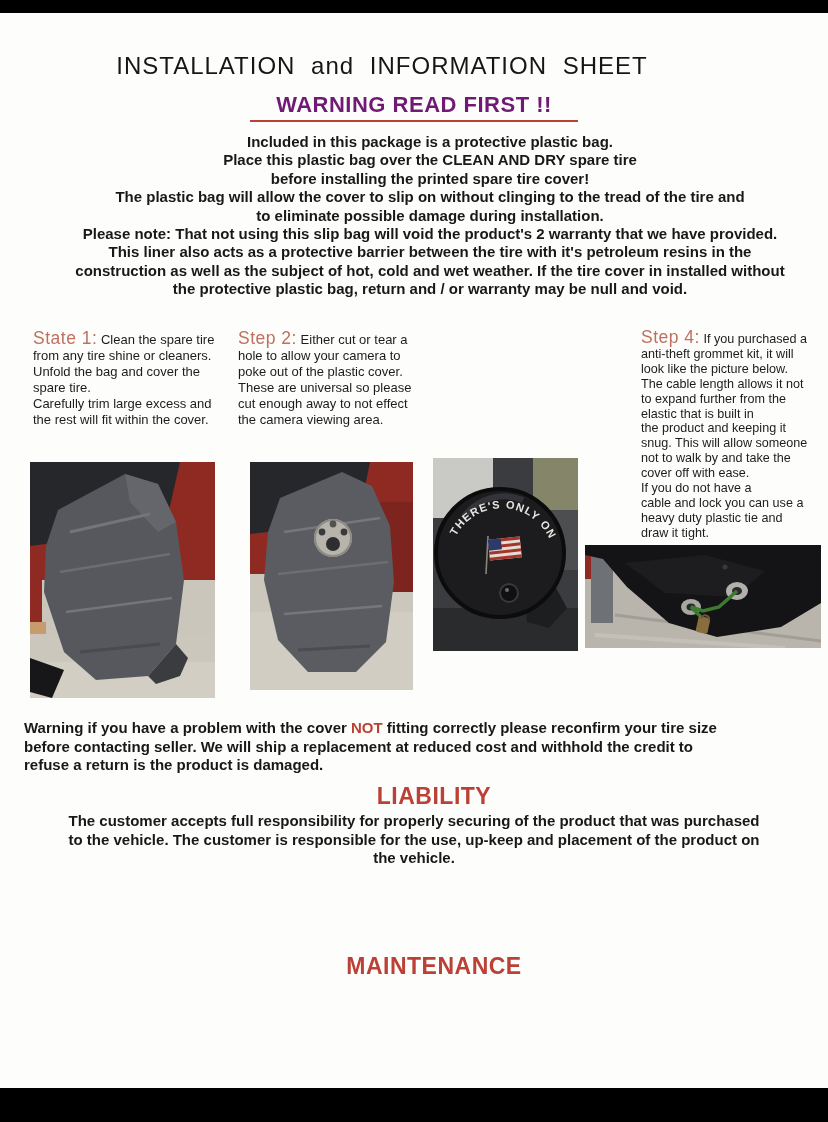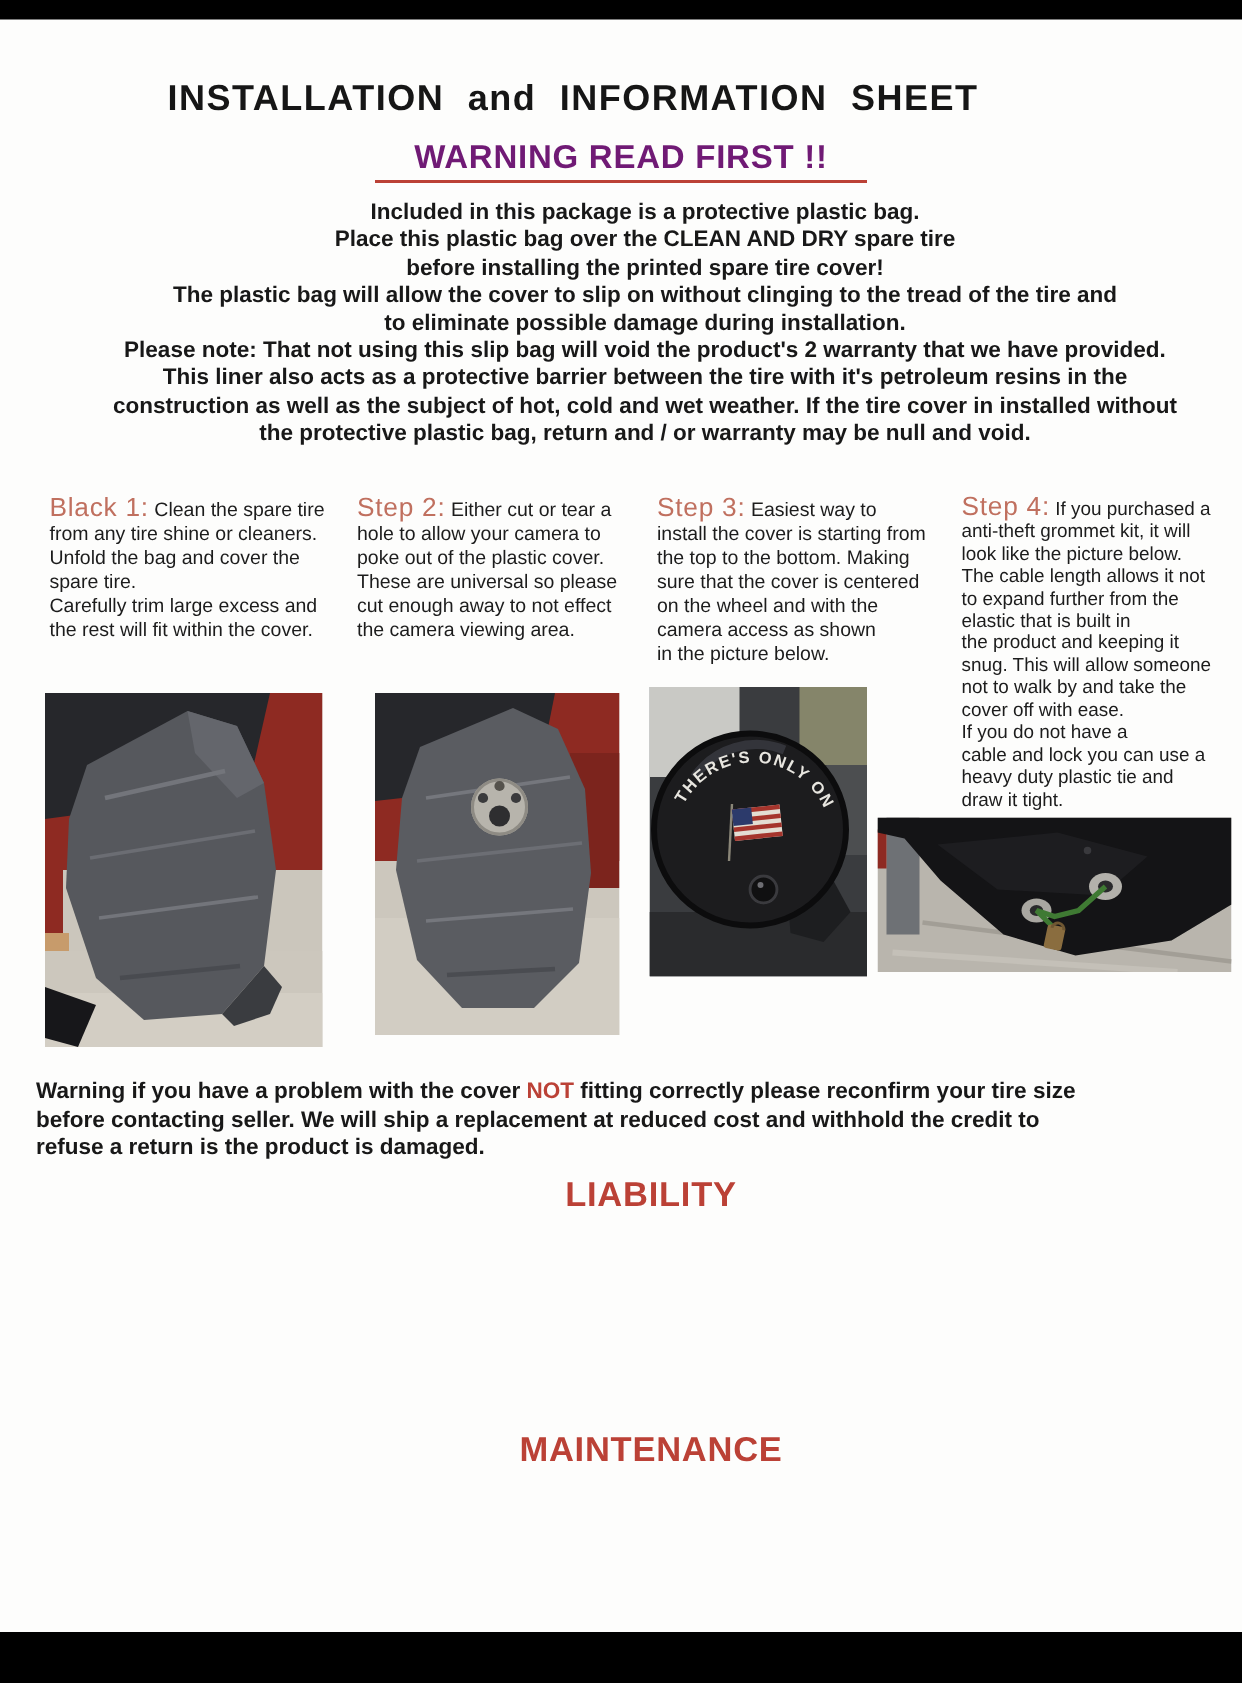--- a/index.html
+++ b/index.html
@@ -2,21 +2,21 @@
 <html><head>
 <meta charset="utf-8">
 <style>
   html,body{margin:0;padding:0;background:#ffffff;}
   .sheet{position:relative;width:828px;height:1122px;background:#fdfdfc;overflow:hidden;
          font-family:"Liberation Sans", sans-serif;color:#1b1b1b;}
   .bar{position:absolute;left:0;width:828px;background:#000;}
   .bar.top{top:0;height:13px;}
   .bar.bottom{top:1088px;height:34px;}
   .doc-title{position:absolute;top:52px;left:0;width:764px;text-align:center;
-             font-size:24px;font-weight:bold;letter-spacing:1px;word-spacing:8px;color:#161616;}
+             font-size:24px;font-weight:normal;letter-spacing:1px;word-spacing:8px;color:#161616;}
   .warn-head-wrap{position:absolute;top:92px;left:0;width:828px;text-align:center;}
   .warn-head{display:inline-block;font-size:22px;font-weight:bold;color:#701a75;
              border-bottom:2px solid #bb4136;padding:0 26px 2px 26px;letter-spacing:.5px;}
   .intro{position:absolute;top:133px;left:30px;width:800px;text-align:center;
          font-size:15px;font-weight:bold;line-height:18.4px;white-space:pre-line;color:#181818;}
   .step{position:absolute;top:330px;font-size:13px;line-height:16px;color:#1c1c1c;white-space:pre-line;}
   .step .lbl{font-size:17.5px;color:#c0705f;font-weight:normal;letter-spacing:.5px;}
   .step1{left:33px;width:202px;}
   .step2{left:238px;width:202px;}
   .step3{left:438px;width:202px;}
@@ -48,41 +48,34 @@
   <div class="intro">Included in this package is a protective plastic bag.
 Place this plastic bag over the CLEAN AND DRY spare tire
 before installing the printed spare tire cover!
 The plastic bag will allow the cover to slip on without clinging to the tread of the tire and
 to eliminate possible damage during installation.
 Please note: That not using this slip bag will void the product's 2 warranty that we have provided.
 This liner also acts as a protective barrier between the tire with it's petroleum resins in the
 construction as well as the subject of hot, cold and wet weather.  If the tire cover in installed without
 the protective plastic bag, return and / or warranty may be null and void.</div>
 
-  <div class="step step1"><span class="lbl">Black 1:</span> <span>Clean the spare tire
+  <div class="step step1"><span class="lbl">State 1:</span> <span>Clean the spare tire
 from any tire shine or cleaners.
 Unfold the bag and cover the
 spare tire.
 Carefully trim large excess and
 the rest will fit within the cover.</span></div>
 
   <div class="step step2"><span class="lbl">Step 2:</span> <span>Either cut or tear a
 hole to allow your camera to
 poke out of the plastic cover.
 These are universal so please
 cut enough away to not effect
 the camera viewing area.</span></div>
 
-  <div class="step step3"><span class="lbl">Step 3:</span> <span>Easiest way to
-install the cover is starting from
-the top to the bottom. Making
-sure that the cover is centered
-on the wheel and with the
-camera access as shown
-in the picture below.</span></div>
 
   <div class="step step4"><span class="lbl">Step 4:</span> <span>If you purchased a
 anti-theft grommet kit, it will
 look like the picture below.
 The cable length allows it not
 to expand further from the
 elastic that is built in
 the product and keeping it
 snug. This will allow someone
 not to walk by and take the
@@ -175,18 +168,21 @@
     <rect x="112" y="72" width="12" height="16" rx="2" fill="#8a6d3f" transform="rotate(12 118 80)"></rect>
     <path d="M 115,74 a 4 4 0 0 1 8,0" stroke="#6f5732" stroke-width="2" fill="none" transform="rotate(12 118 80)"></path>
     <circle cx="140" cy="22" r="2.5" fill="#39393d"></circle>
   </svg>
 
   <div class="fit-warning"><span>Warning if you have a problem with the cover   </span><span class="hl">NOT</span><span class="after"> fitting correctly please reconfirm your tire size
 before contacting seller. We will ship a replacement at reduced cost and withhold the credit to
 refuse a return is the product is damaged.</span></div>
 
   <div class="sec-head" style="top:783px;">LIABILITY</div>
+  <div class="sec-par" style="top:812px;">The customer accepts full responsibility for properly securing of the product that was purchased
+to the vehicle.  The customer is responsible for the use, up-keep and placement of the product on
+the vehicle.</div>
 
   <div class="sec-head" style="top:953px;">MAINTENANCE</div>
 
   <div class="bar bottom"></div>
 
 </div>
 
 </body></html>

